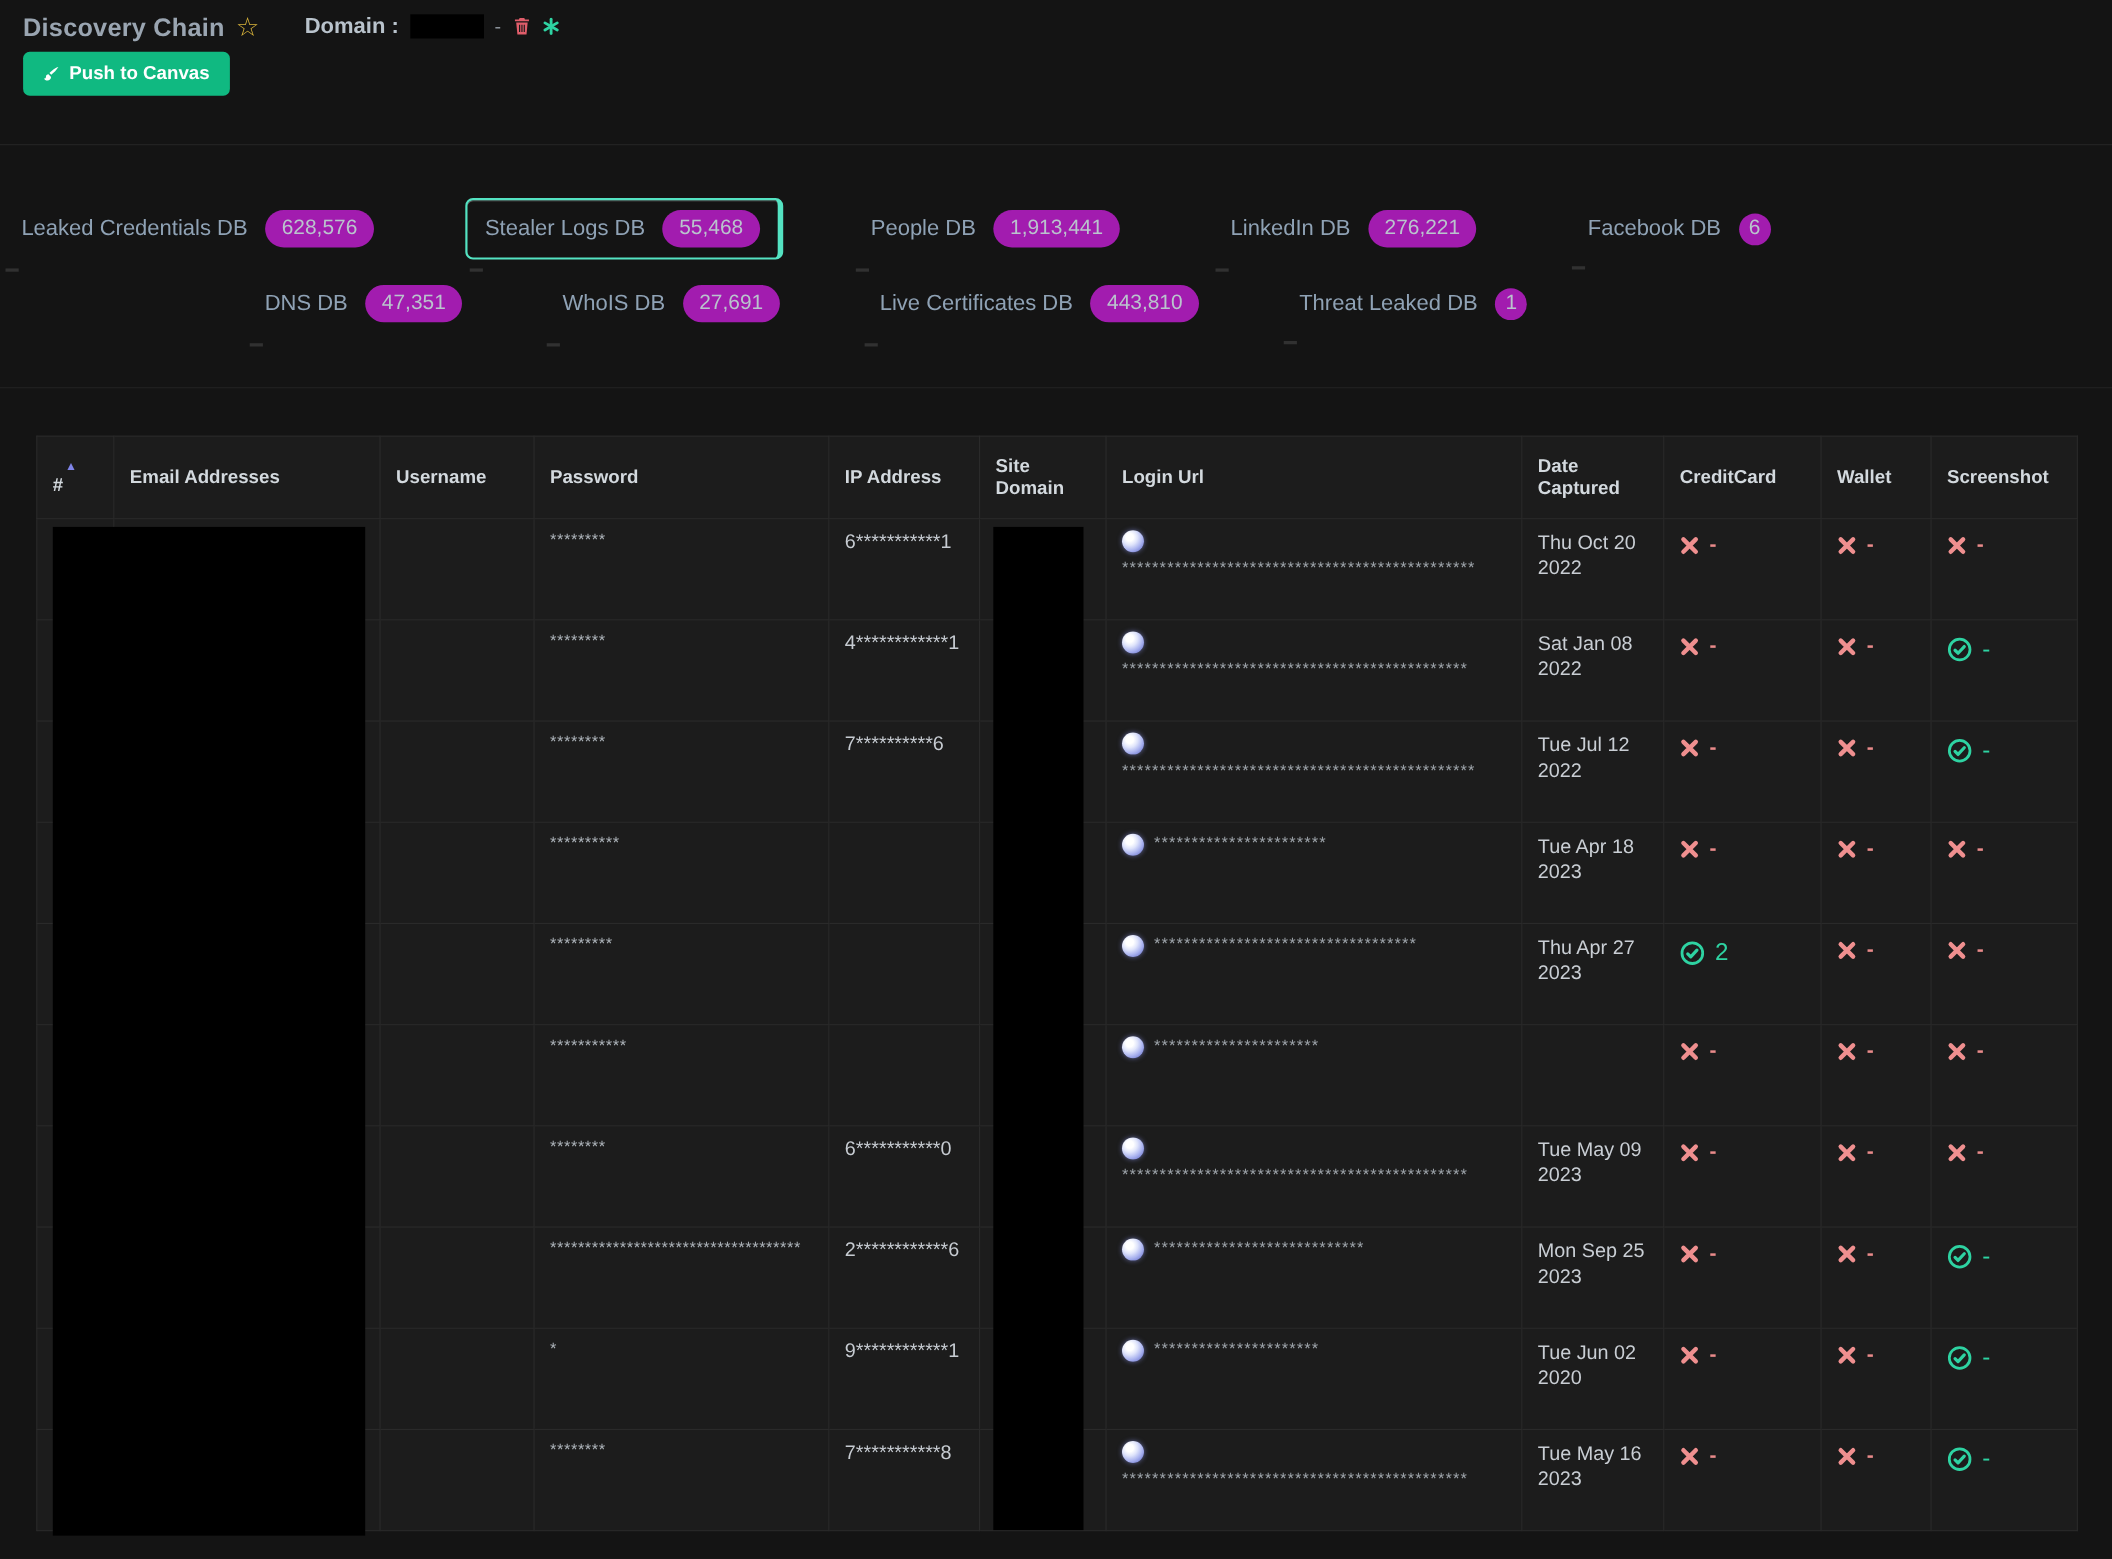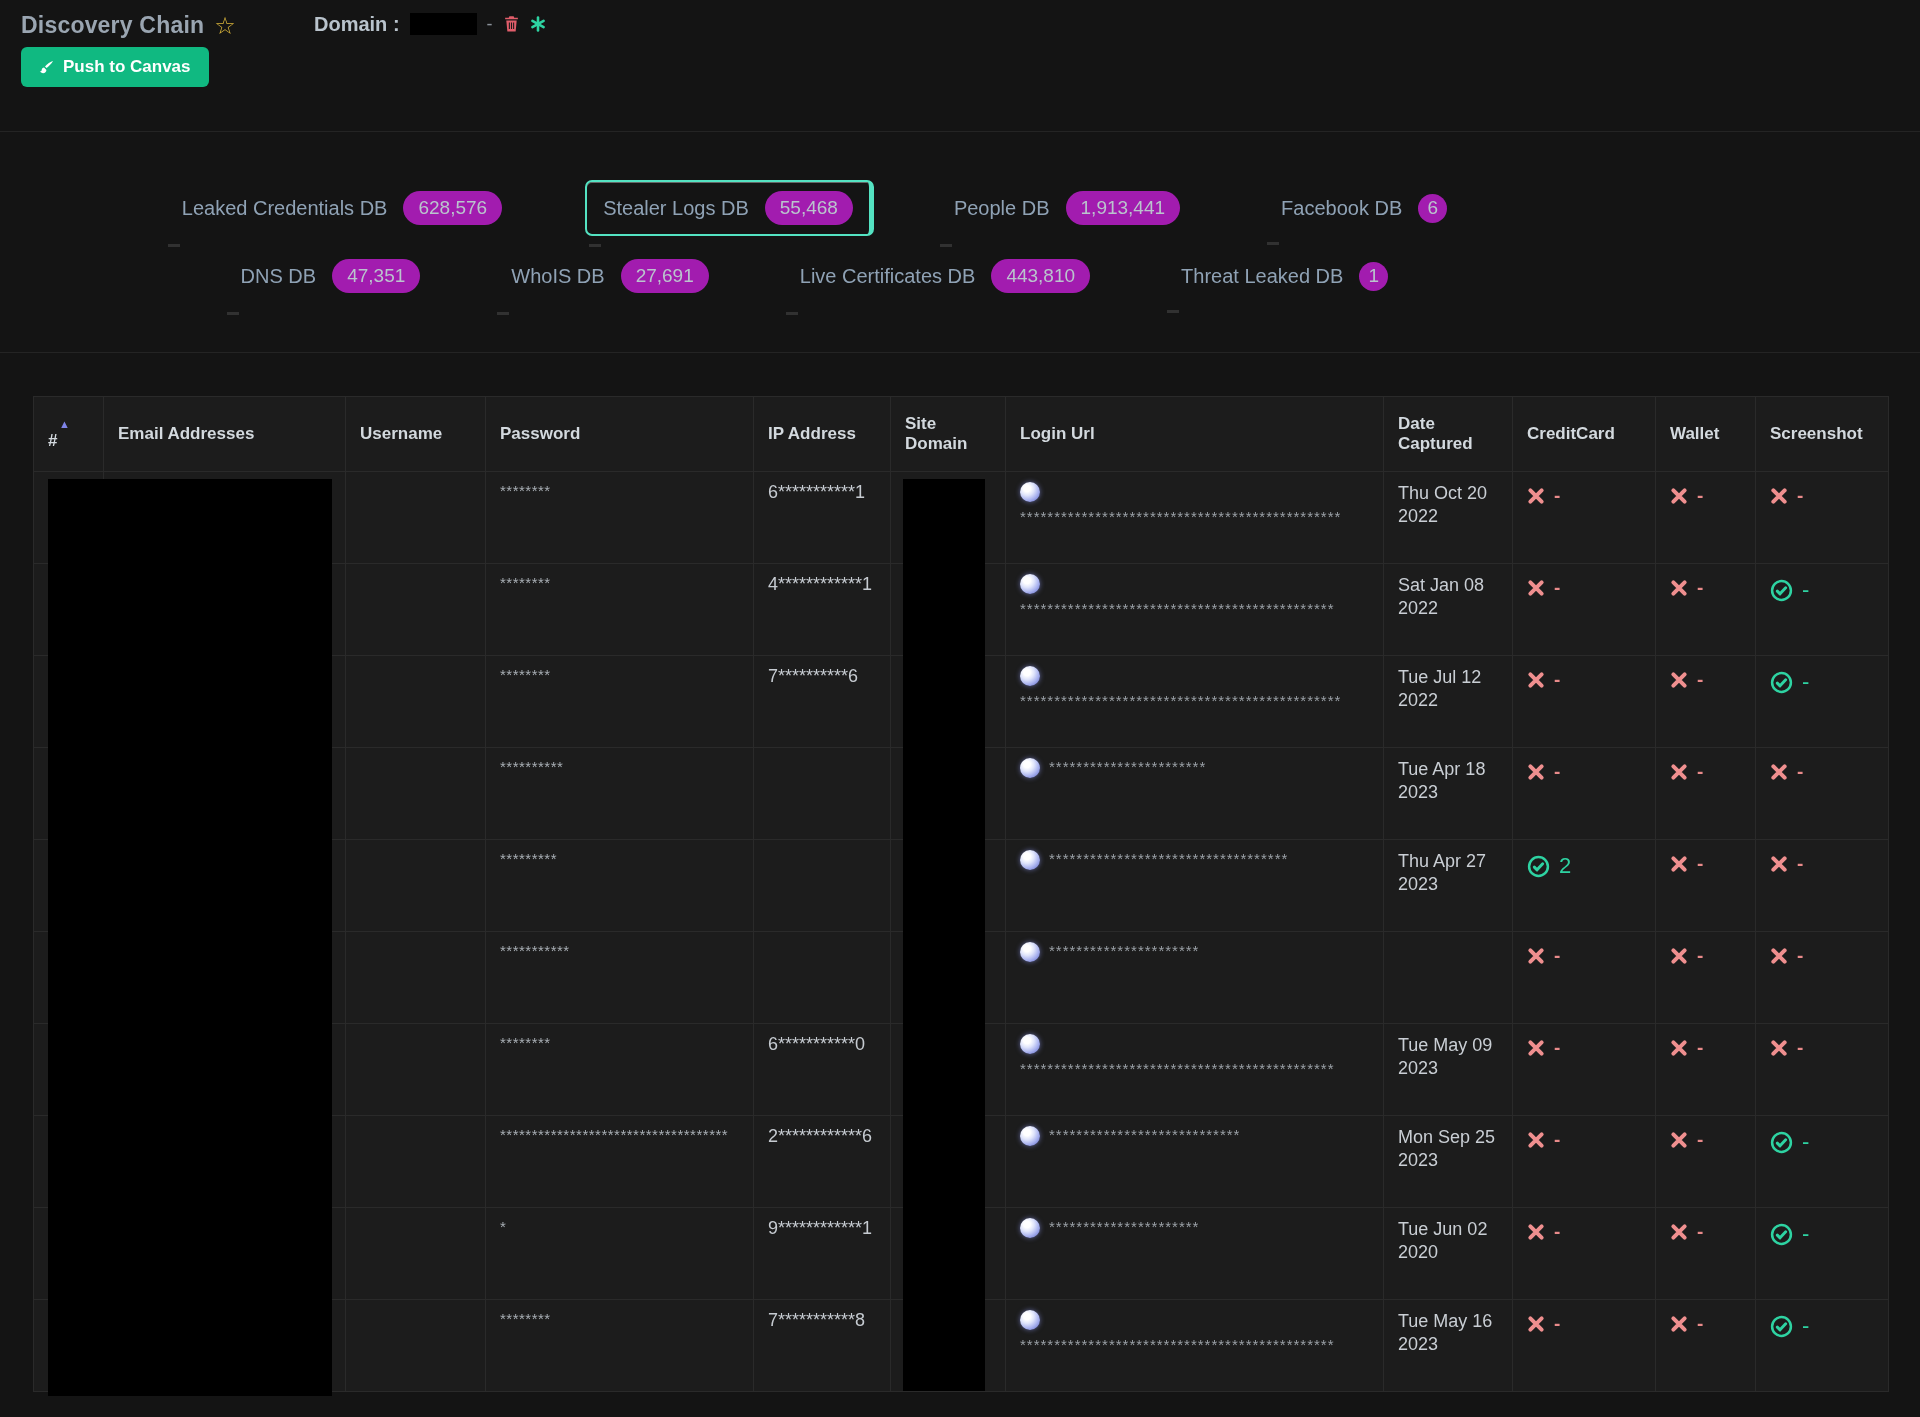--- a/index.html
+++ b/index.html
@@ -16,21 +16,21 @@
   .title-row{position:absolute;left:21px;top:12px;display:flex;align-items:center;gap:10px;}
   .page-title{font-size:23px;font-weight:bold;color:#9aa5b1;letter-spacing:.2px;}
   .star{font-size:24px;color:#d9b43a;line-height:1;}
   .push-btn{
     position:absolute;left:21px;top:47px;height:40px;padding:0 18px;
     background:#10b981;border:none;border-radius:6px;
     color:#fff;font-size:17px;font-weight:bold;font-family:inherit;
     display:flex;align-items:center;gap:9px;cursor:pointer;
   }
   .domain-row{position:absolute;left:277px;top:10px;display:flex;align-items:center;gap:10px;height:28px;}
-  .domain-label{font-size:20px;font-weight:bold;color:#b9c3cc;margin-left:37px;}
+  .domain-label{font-size:20px;font-weight:bold;color:#b9c3cc;}
   .redact-inline{width:67px;height:22px;background:#000;}
   .domain-dash{color:#8a9199;font-size:18px;}
   .icon-btn{background:none;border:none;padding:0;cursor:pointer;display:flex;align-items:center;}
   .sep{height:1px;background:#242424;width:100%;}
   
   .tabs-section{height:220px;display:flex;flex-direction:column;justify-content:center;}
   .tabs-inner{width:1560px;display:flex;flex-direction:column;gap:12px;padding-left:36px;}
   .tab-row{display:flex;justify-content:center;align-items:center;}
   .tab-row-1{gap:62px;}
   .tab-row-2{gap:52px;}
@@ -131,20 +131,24 @@
         </div>
         <div class="tab active">
           <span class="tab-label">Stealer Logs DB</span>
           <span class="badge">55,468</span>
         </div>
         <div class="tab">
           <span class="tab-label">People DB</span>
           <span class="badge">1,913,441</span>
         </div>
         <div class="tab">
+          <span class="tab-label">LinkedIn DB</span>
+          <span class="badge">276,221</span>
+        </div>
+        <div class="tab">
           <span class="tab-label">Facebook DB</span>
           <span class="badge circle">6</span>
         </div>
       </div>
     <div class="tab-row tab-row-2" id="tab-row-2">
         <div class="tab">
           <span class="tab-label">DNS DB</span>
           <span class="badge">47,351</span>
         </div>
         <div class="tab">

